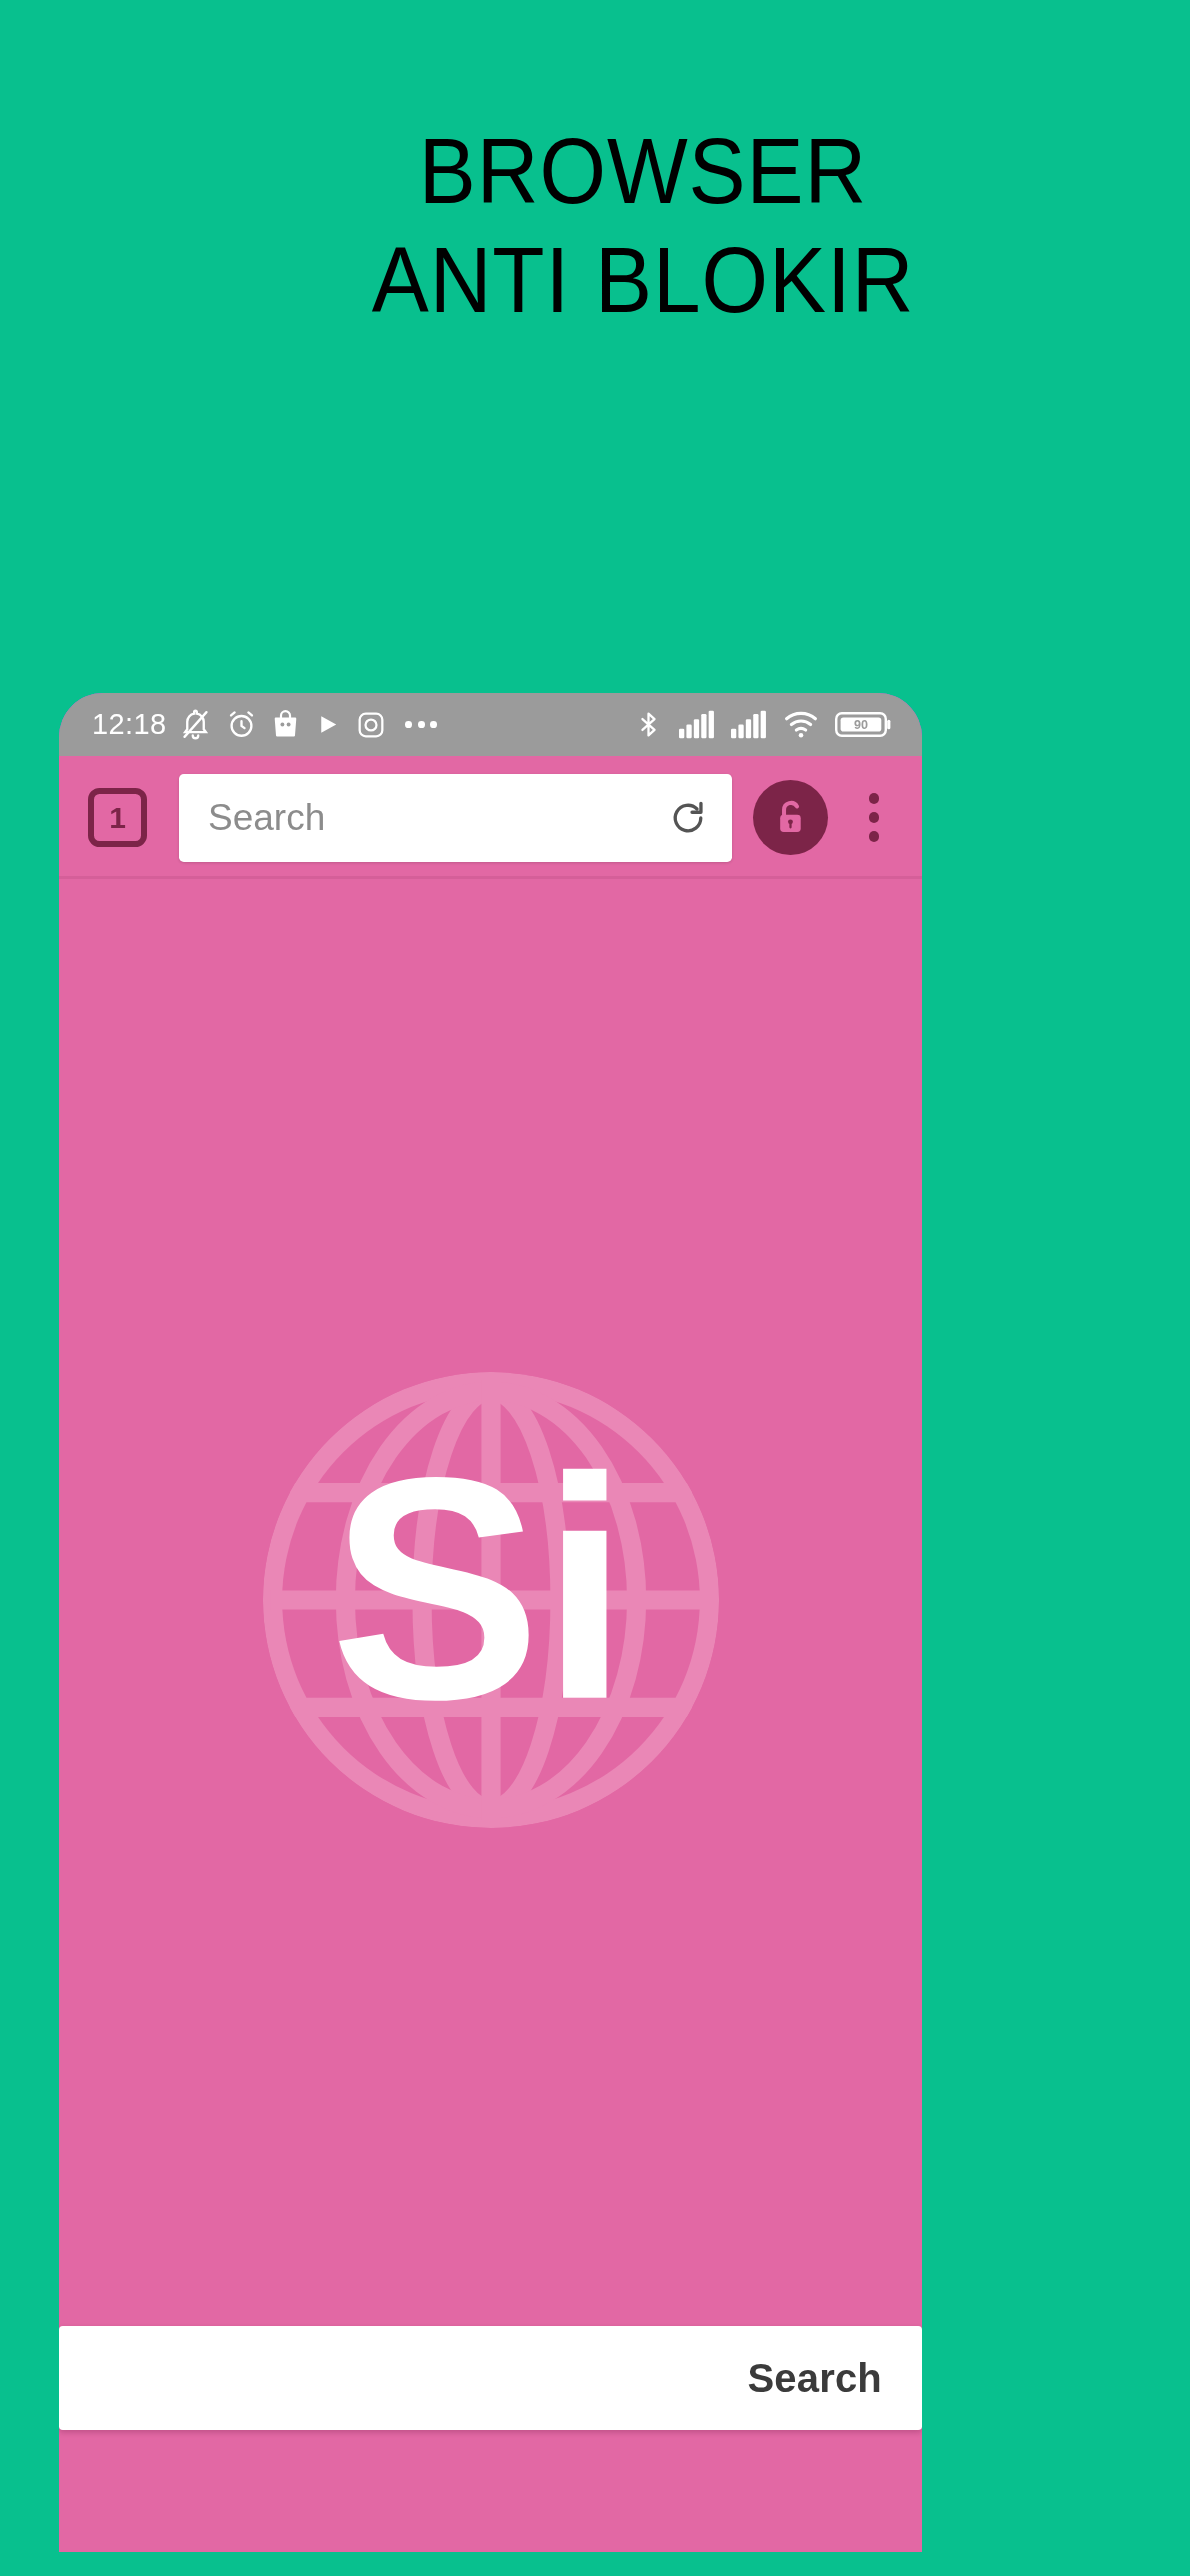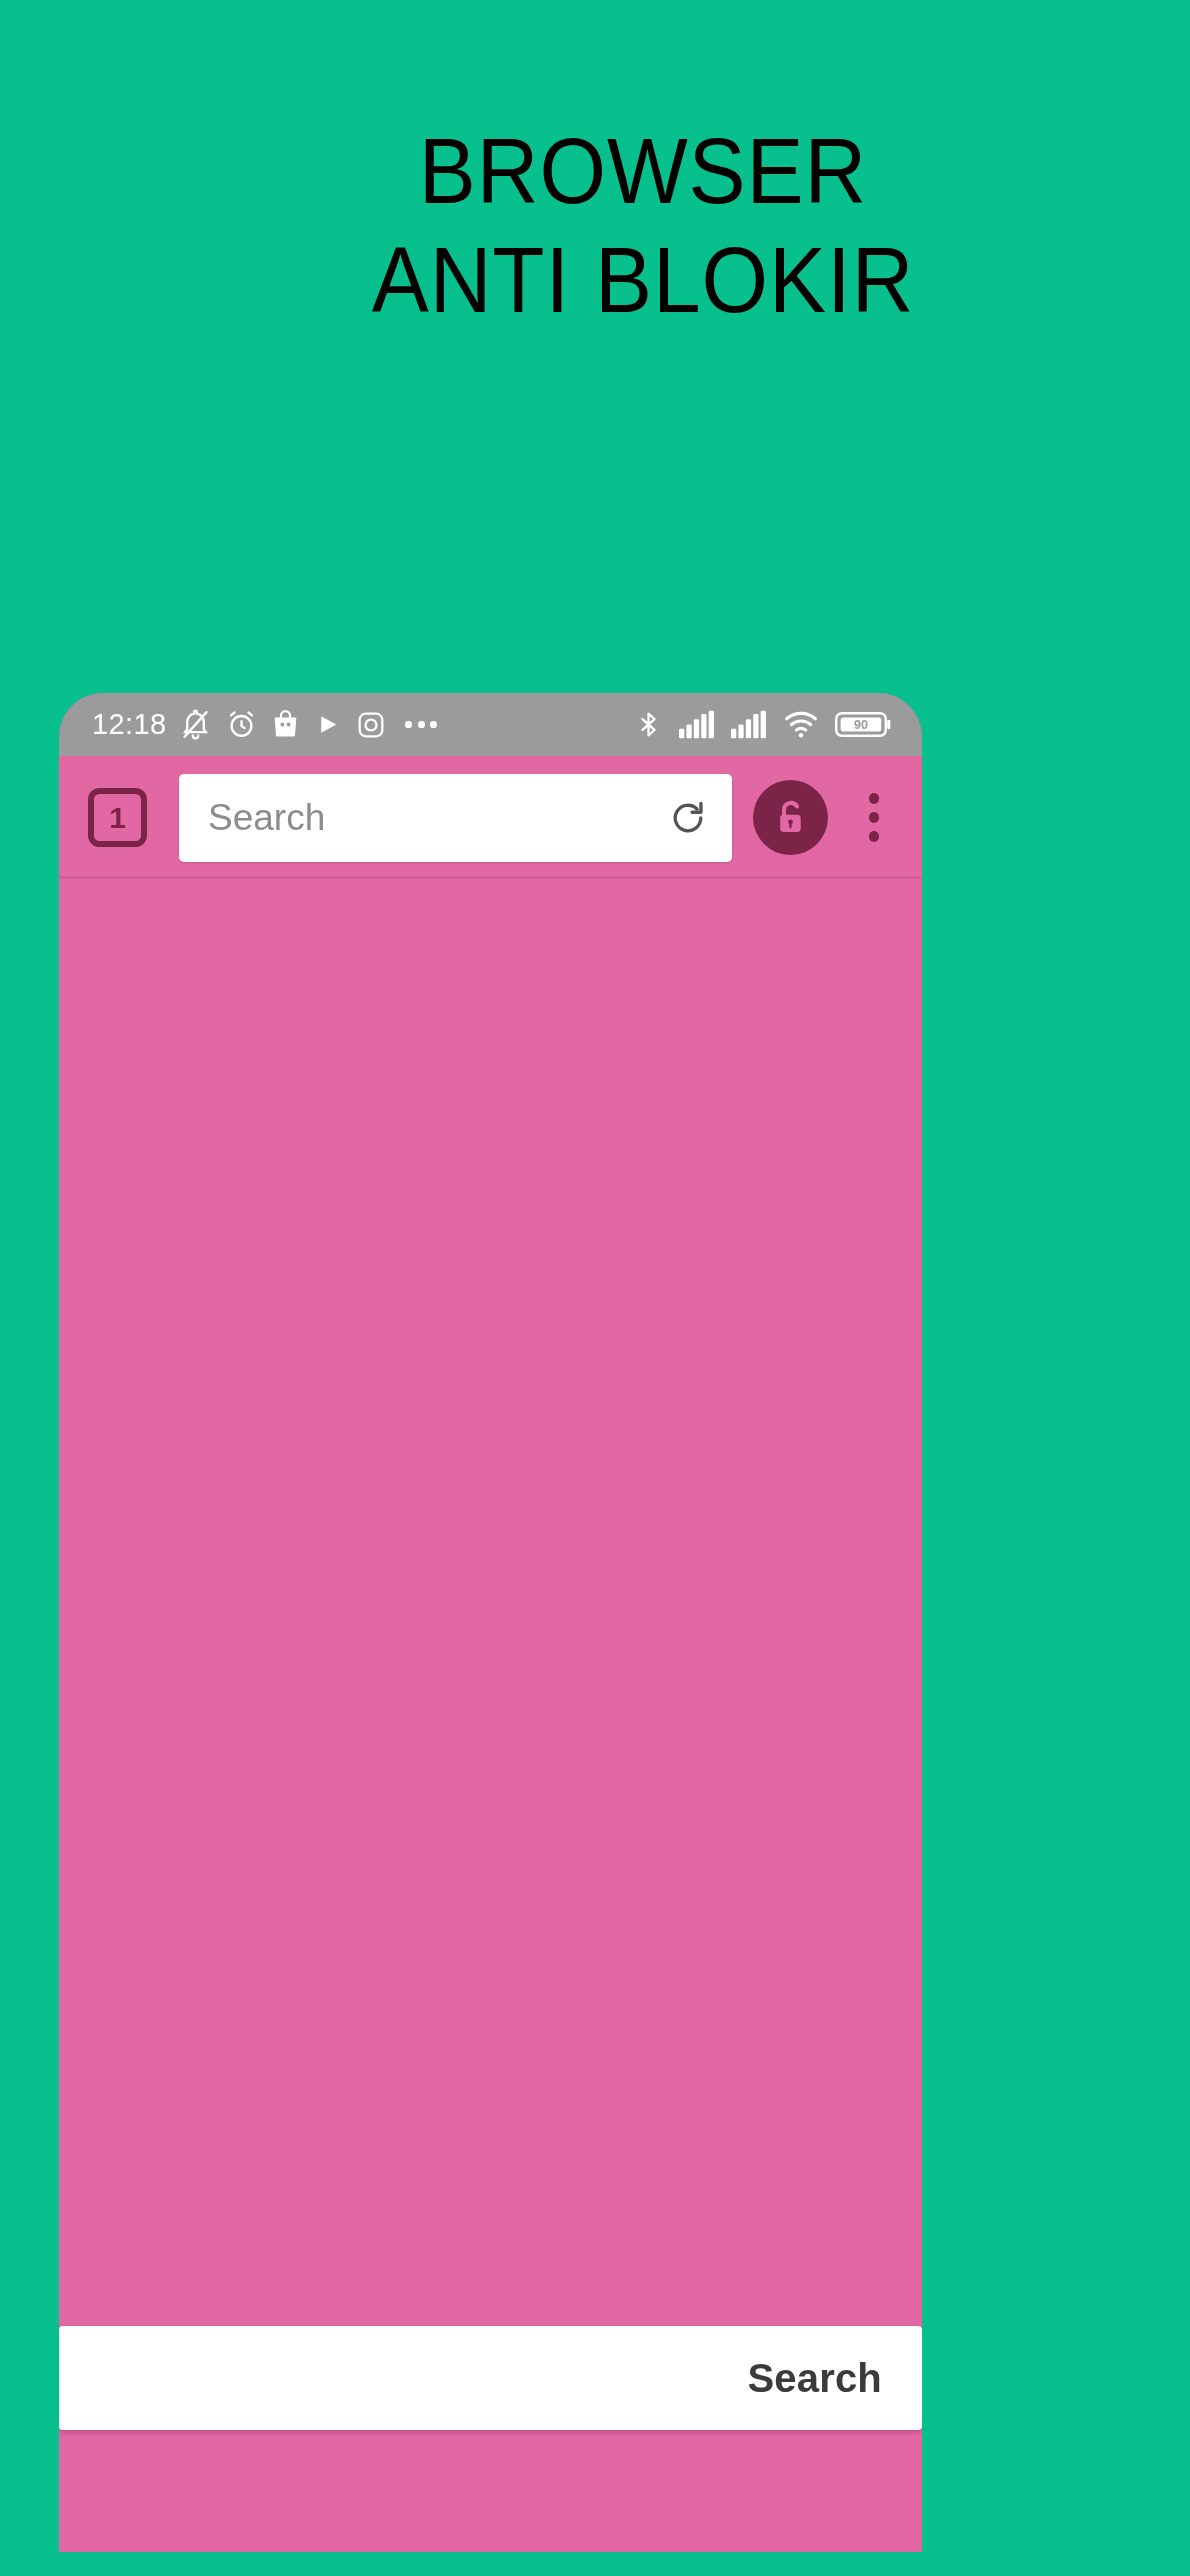--- a/index.html
+++ b/index.html
@@ -382,20 +382,42 @@
         <i></i>
           <i></i>
           <i></i>
       </div>
 
       <div class="toolbar-divider"></div>
     </div>
 
     <div class="page">
 
+      <div class="brand-logo">
+        <svg viewBox="0 0 500 500" width="479" height="479">
+          <defs>
+            <clipPath id="globeClip">
+              <circle cx="250" cy="250" r="238"></circle>
+            </clipPath>
+          </defs>
+          <g clip-path="url(#globeClip)">
+            <circle cx="250" cy="250" r="238" fill="#ea87b6"></circle>
+            <circle cx="250" cy="250" r="218" fill="#e268a4"></circle>
+
+            <ellipse cx="250" cy="250" rx="72" ry="218" fill="none" stroke="#ea87b6" stroke-width="20"></ellipse>
+            <ellipse cx="250" cy="250" rx="152" ry="218" fill="none" stroke="#ea87b6" stroke-width="20"></ellipse>
+            <line x1="250" y1="20" x2="250" y2="480" stroke="#ea87b6" stroke-width="20"></line>
+
+            <line x1="20" y1="250" x2="480" y2="250" stroke="#ea87b6" stroke-width="20"></line>
+            <line x1="40" y1="138" x2="460" y2="138" stroke="#ea87b6" stroke-width="20"></line>
+            <line x1="40" y1="362" x2="460" y2="362" stroke="#ea87b6" stroke-width="20"></line>
+          </g>
+          <text x="238" y="352" text-anchor="middle" font-family="Liberation Sans, sans-serif" font-size="330" font-weight="700" fill="#ffffff">Si</text>
+        </svg>
+      </div>
 
       <div class="search-row">
         <div class="search-field">
           <span class="search-field-label">Search</span>
         </div>
       </div>
 
     </div>
   </div>
 </div>

